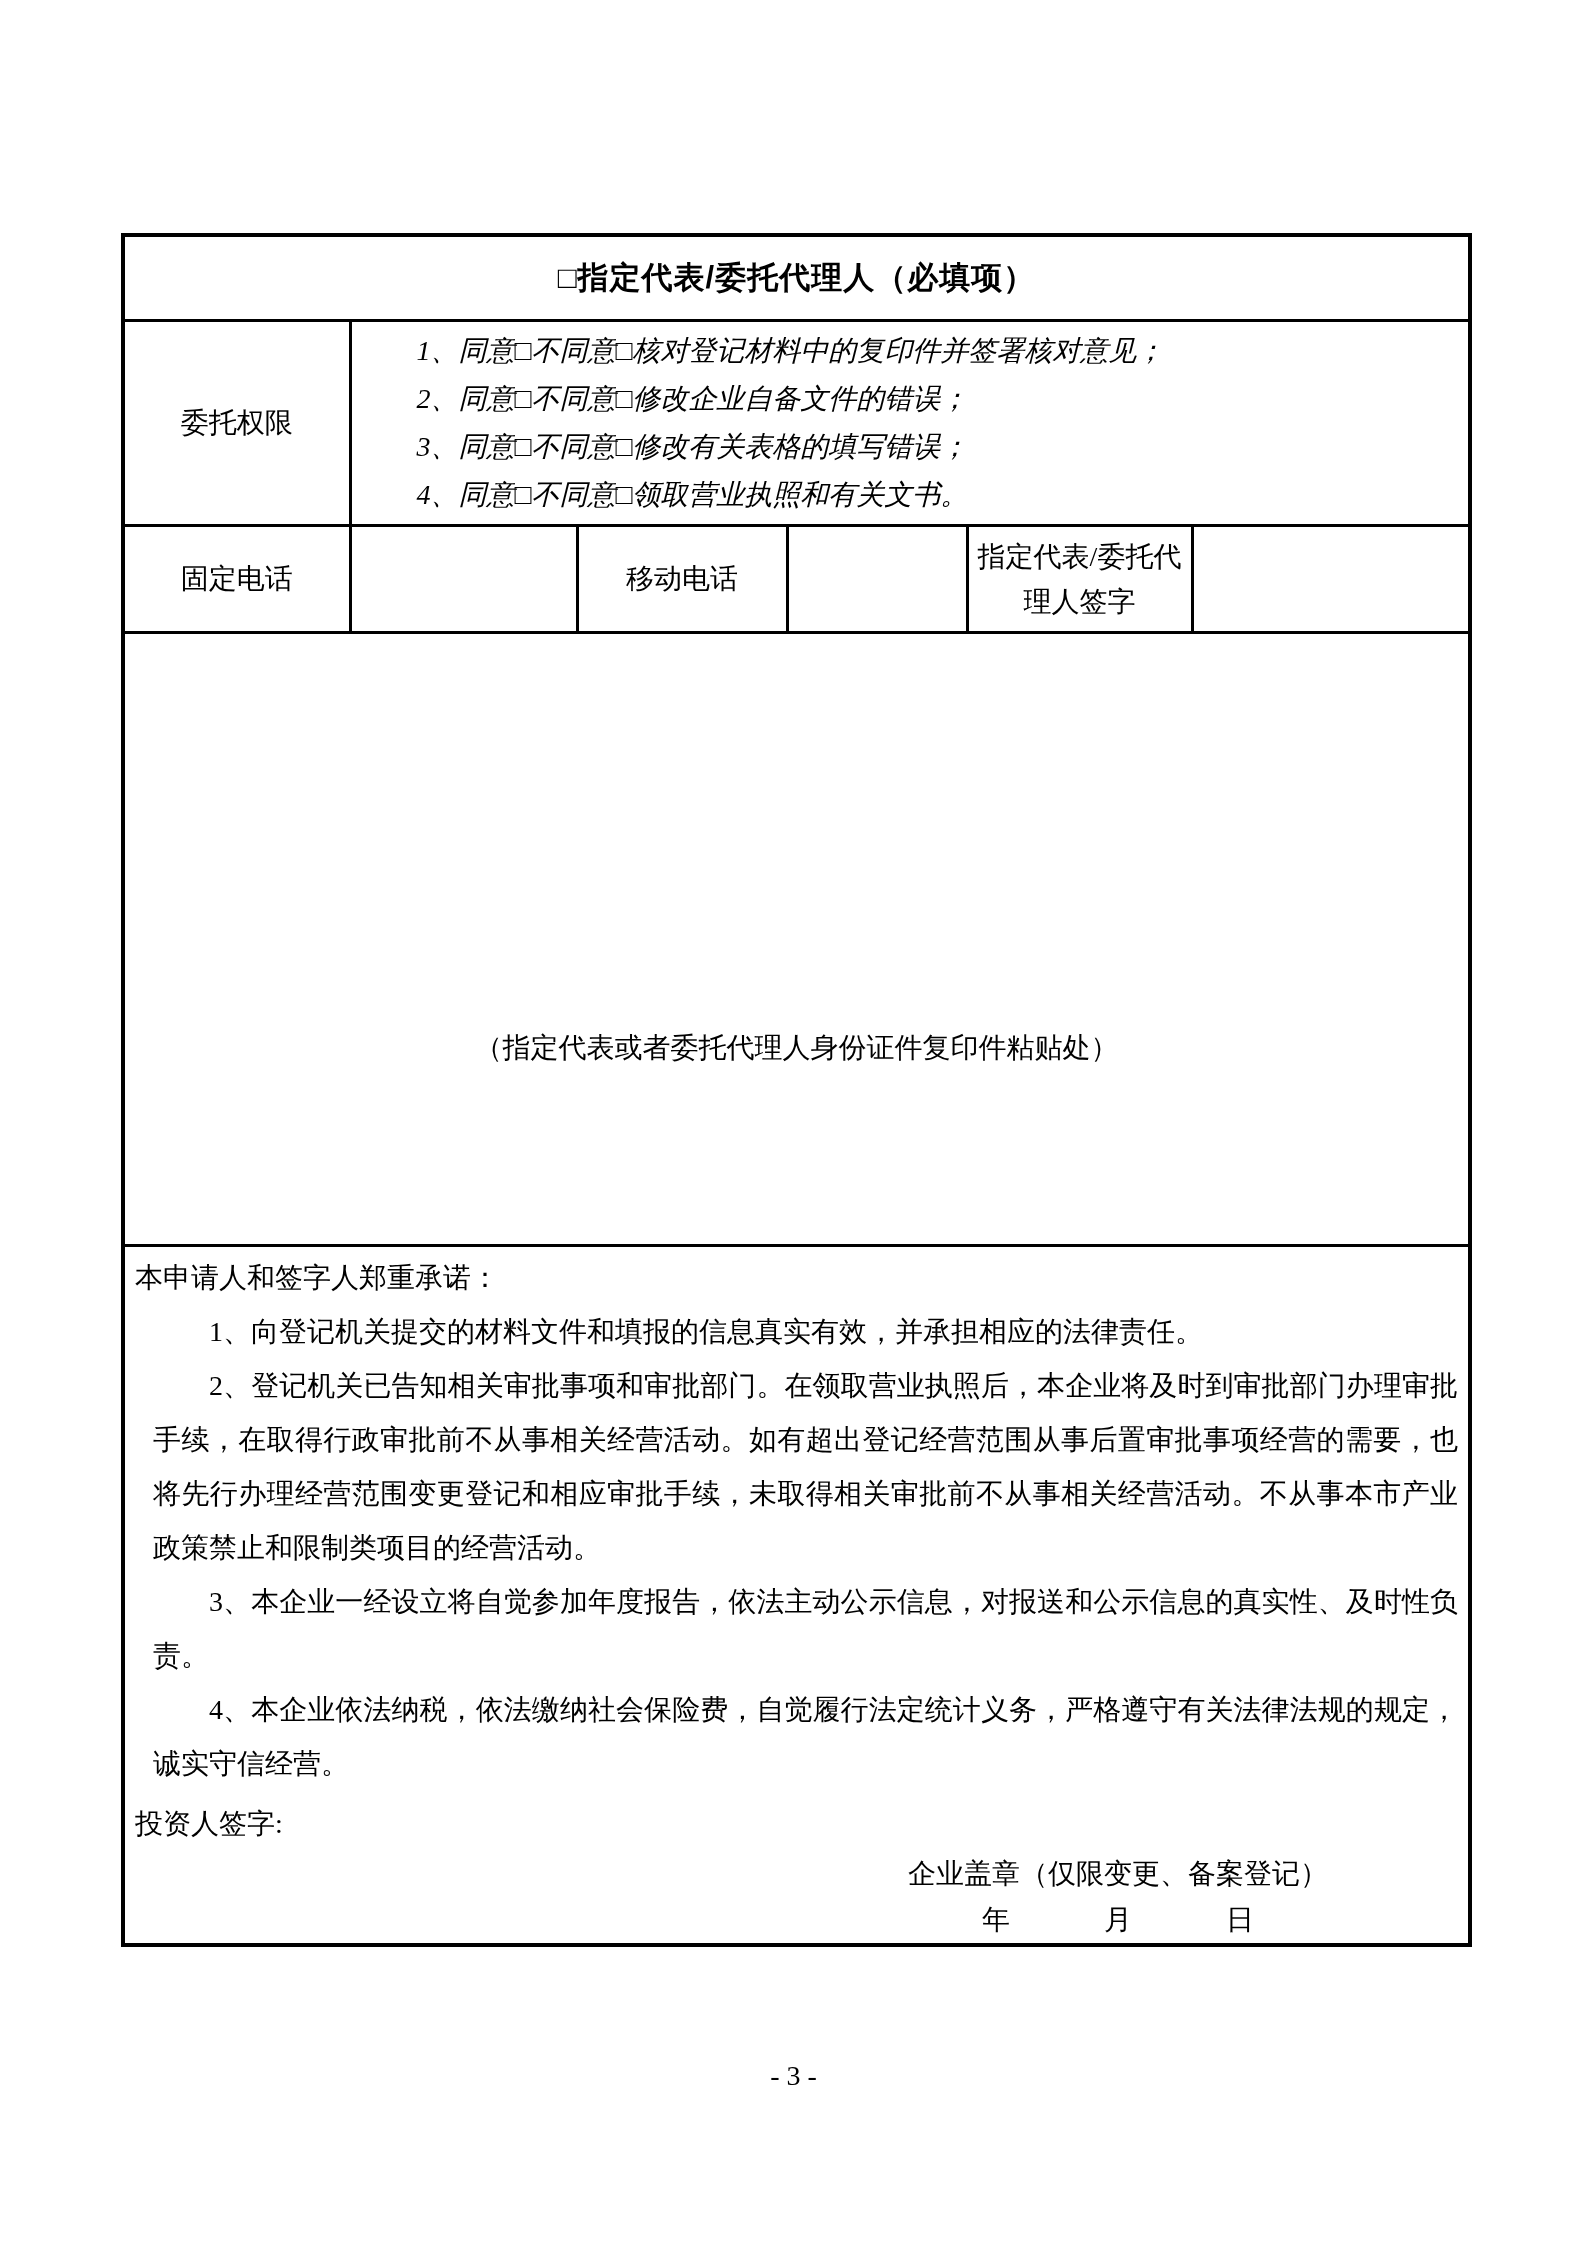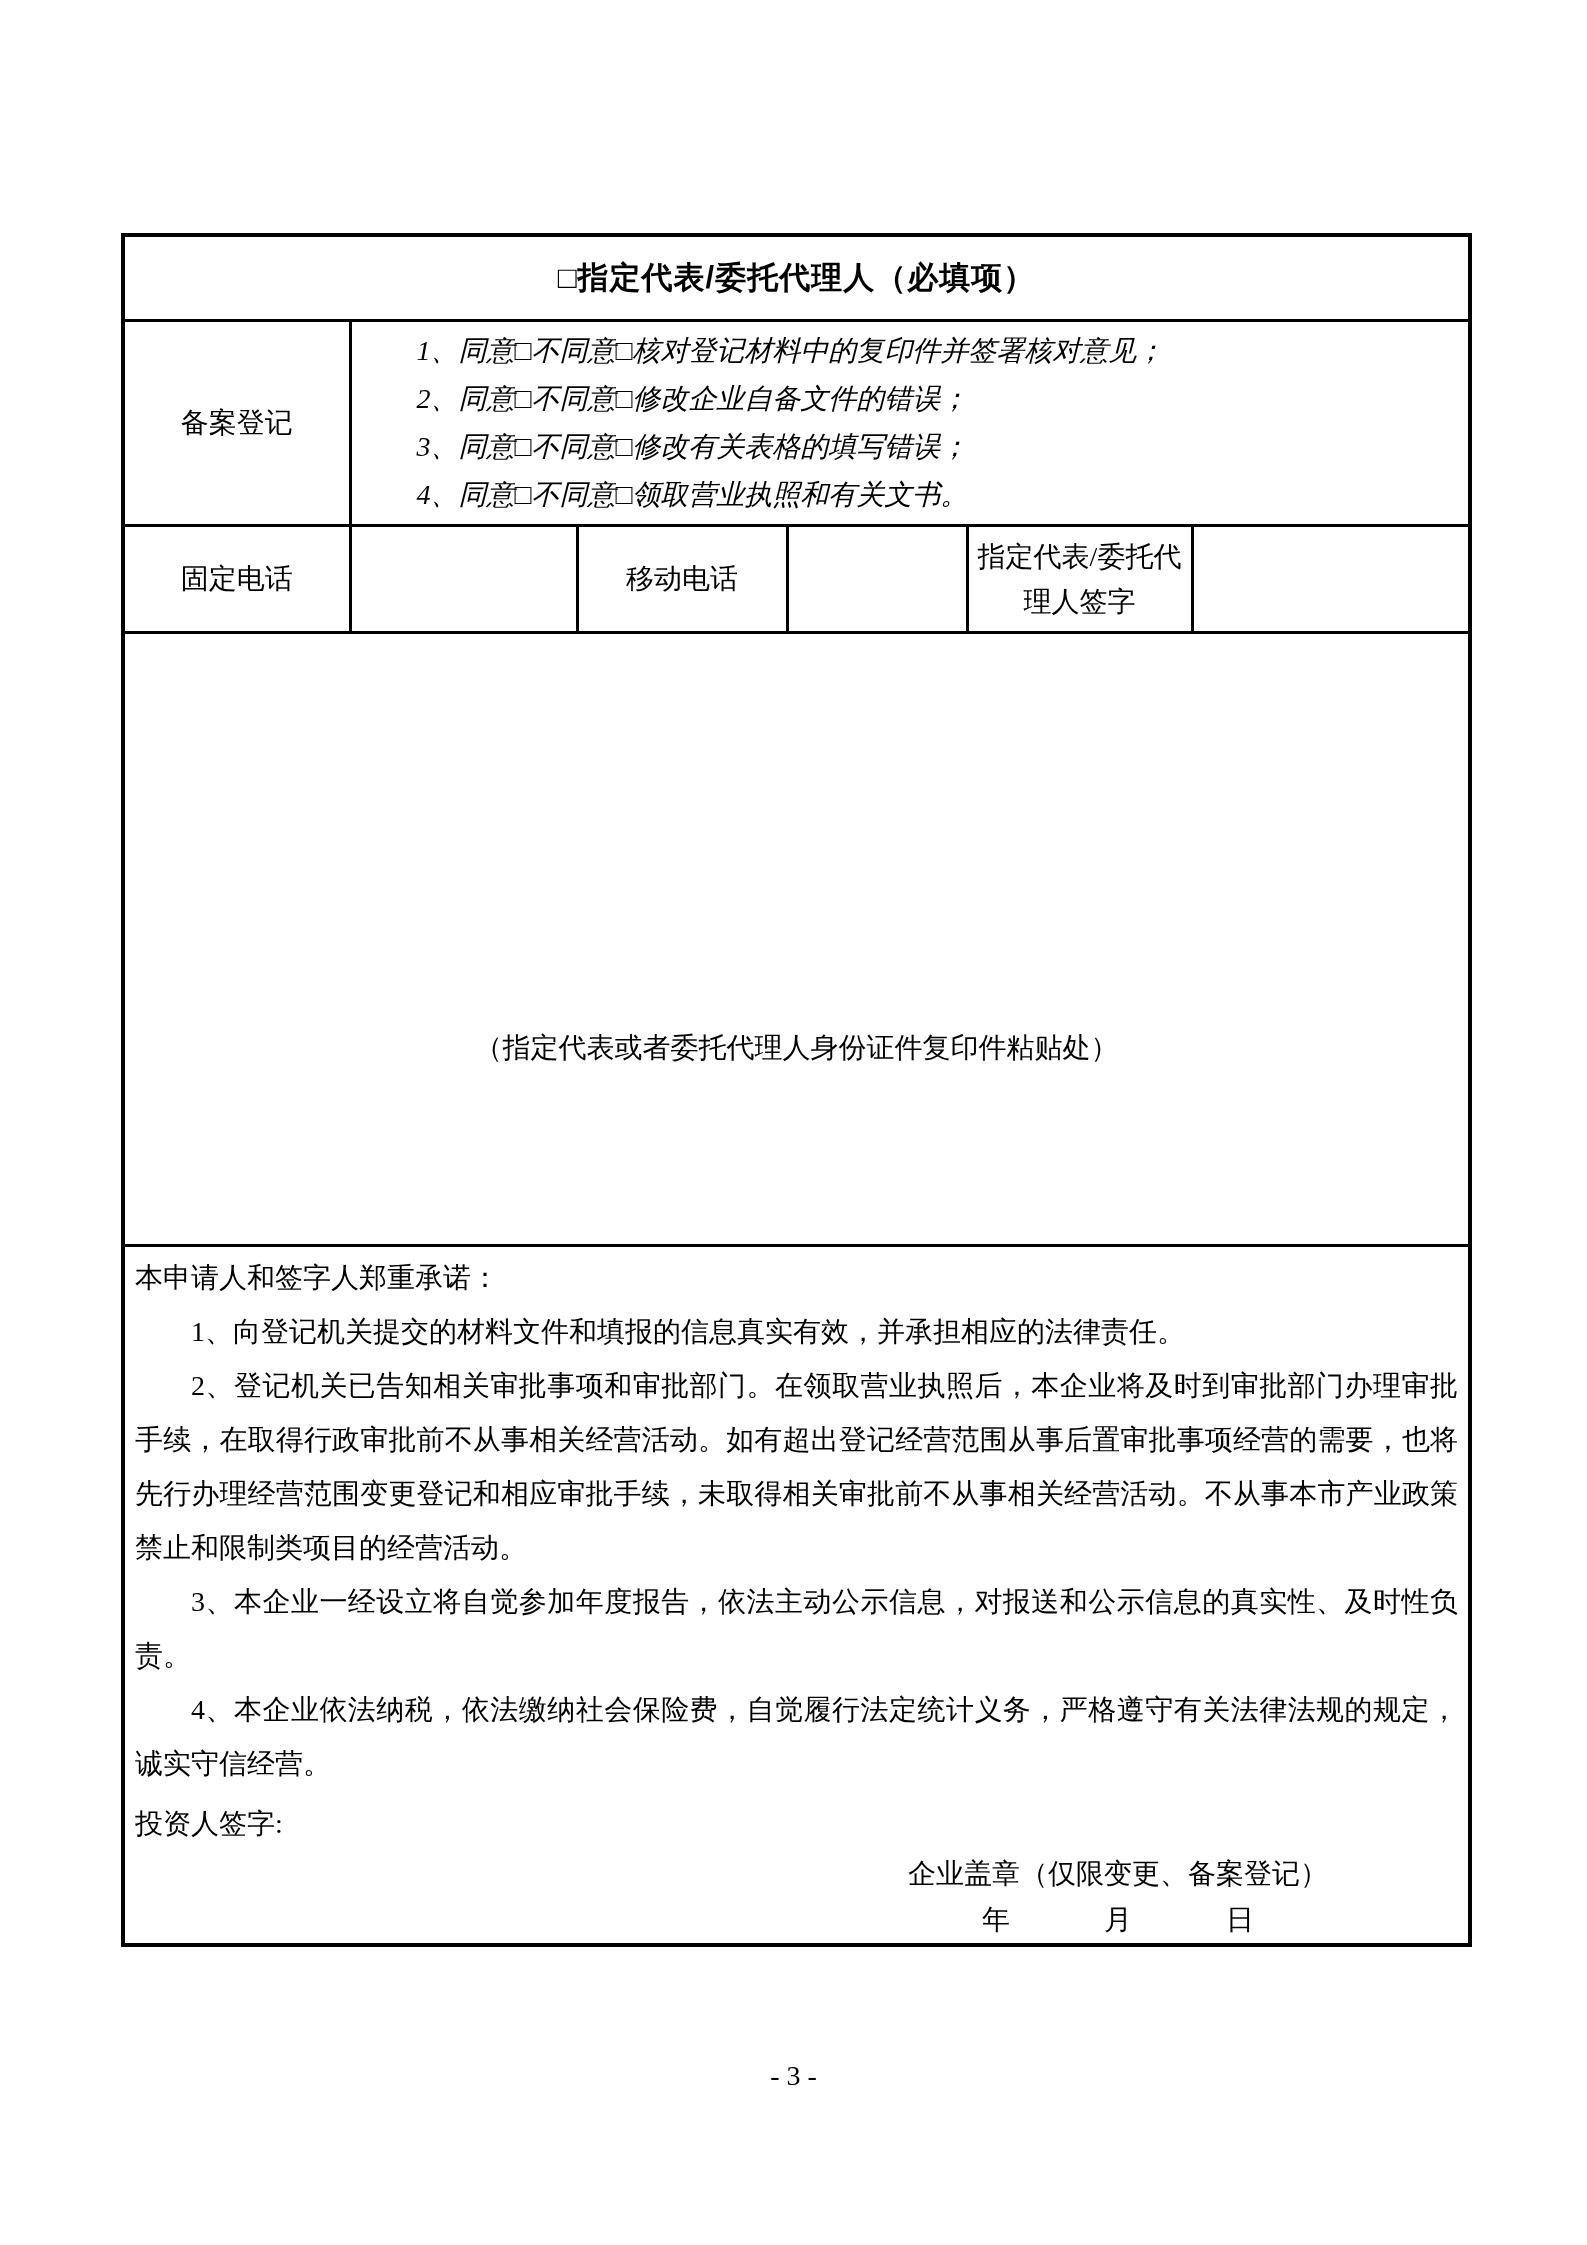--- a/index.html
+++ b/index.html
@@ -36,21 +36,21 @@
   .paste-cell {
     height:613px; vertical-align:top; text-align:center;
     padding-top:218px; font-size:28px;
   }
 
   .commit-cell {
     height:698px; vertical-align:top;
     padding:4px 10px 0 10px; font-size:28px;
   }
   .commit-cell p { line-height:54px; text-align:justify; }
-  .commit-cell p.indent { text-indent:2em; }
+  .commit-cell p.indent { text-indent:2em;margin-left:18px; }
   .commit-cell p.investor { margin-top:6px; text-align:left; }
 
   .seal-block {
     width:-moz-fit-content; width:fit-content;
     margin-left:auto; margin-right:130px;
     text-align:center; line-height:46px; font-size:28px;
   }
   .date-line span { display:inline-block; }
   .date-line span + span { margin-left:87px; }
 
@@ -73,21 +73,21 @@
       <col style="width:225px">
       <col style="width:278px">
     </colgroup>
 
     <tbody>
         <tr>
       <td class="title-cell" colspan="6">□指定代表/委托代理人（必填项）</td>
     </tr>
 
     <tr>
-      <td class="auth-label">备案登记</td>
+      <td class="auth-label">委托权限</td>
       <td class="auth-items" colspan="5">
         <div class="auth-line">1、同意□不同意□核对登记材料中的复印件并签署核对意见；</div>
         <div class="auth-line">2、同意□不同意□修改企业自备文件的错误；</div>
         <div class="auth-line">3、同意□不同意□修改有关表格的填写错误；</div>
         <div class="auth-line">4、同意□不同意□领取营业执照和有关文书。</div>
       </td>
     </tr>
 
     <tr class="phone-row">
       <td class="phone-label">固定电话</td>

